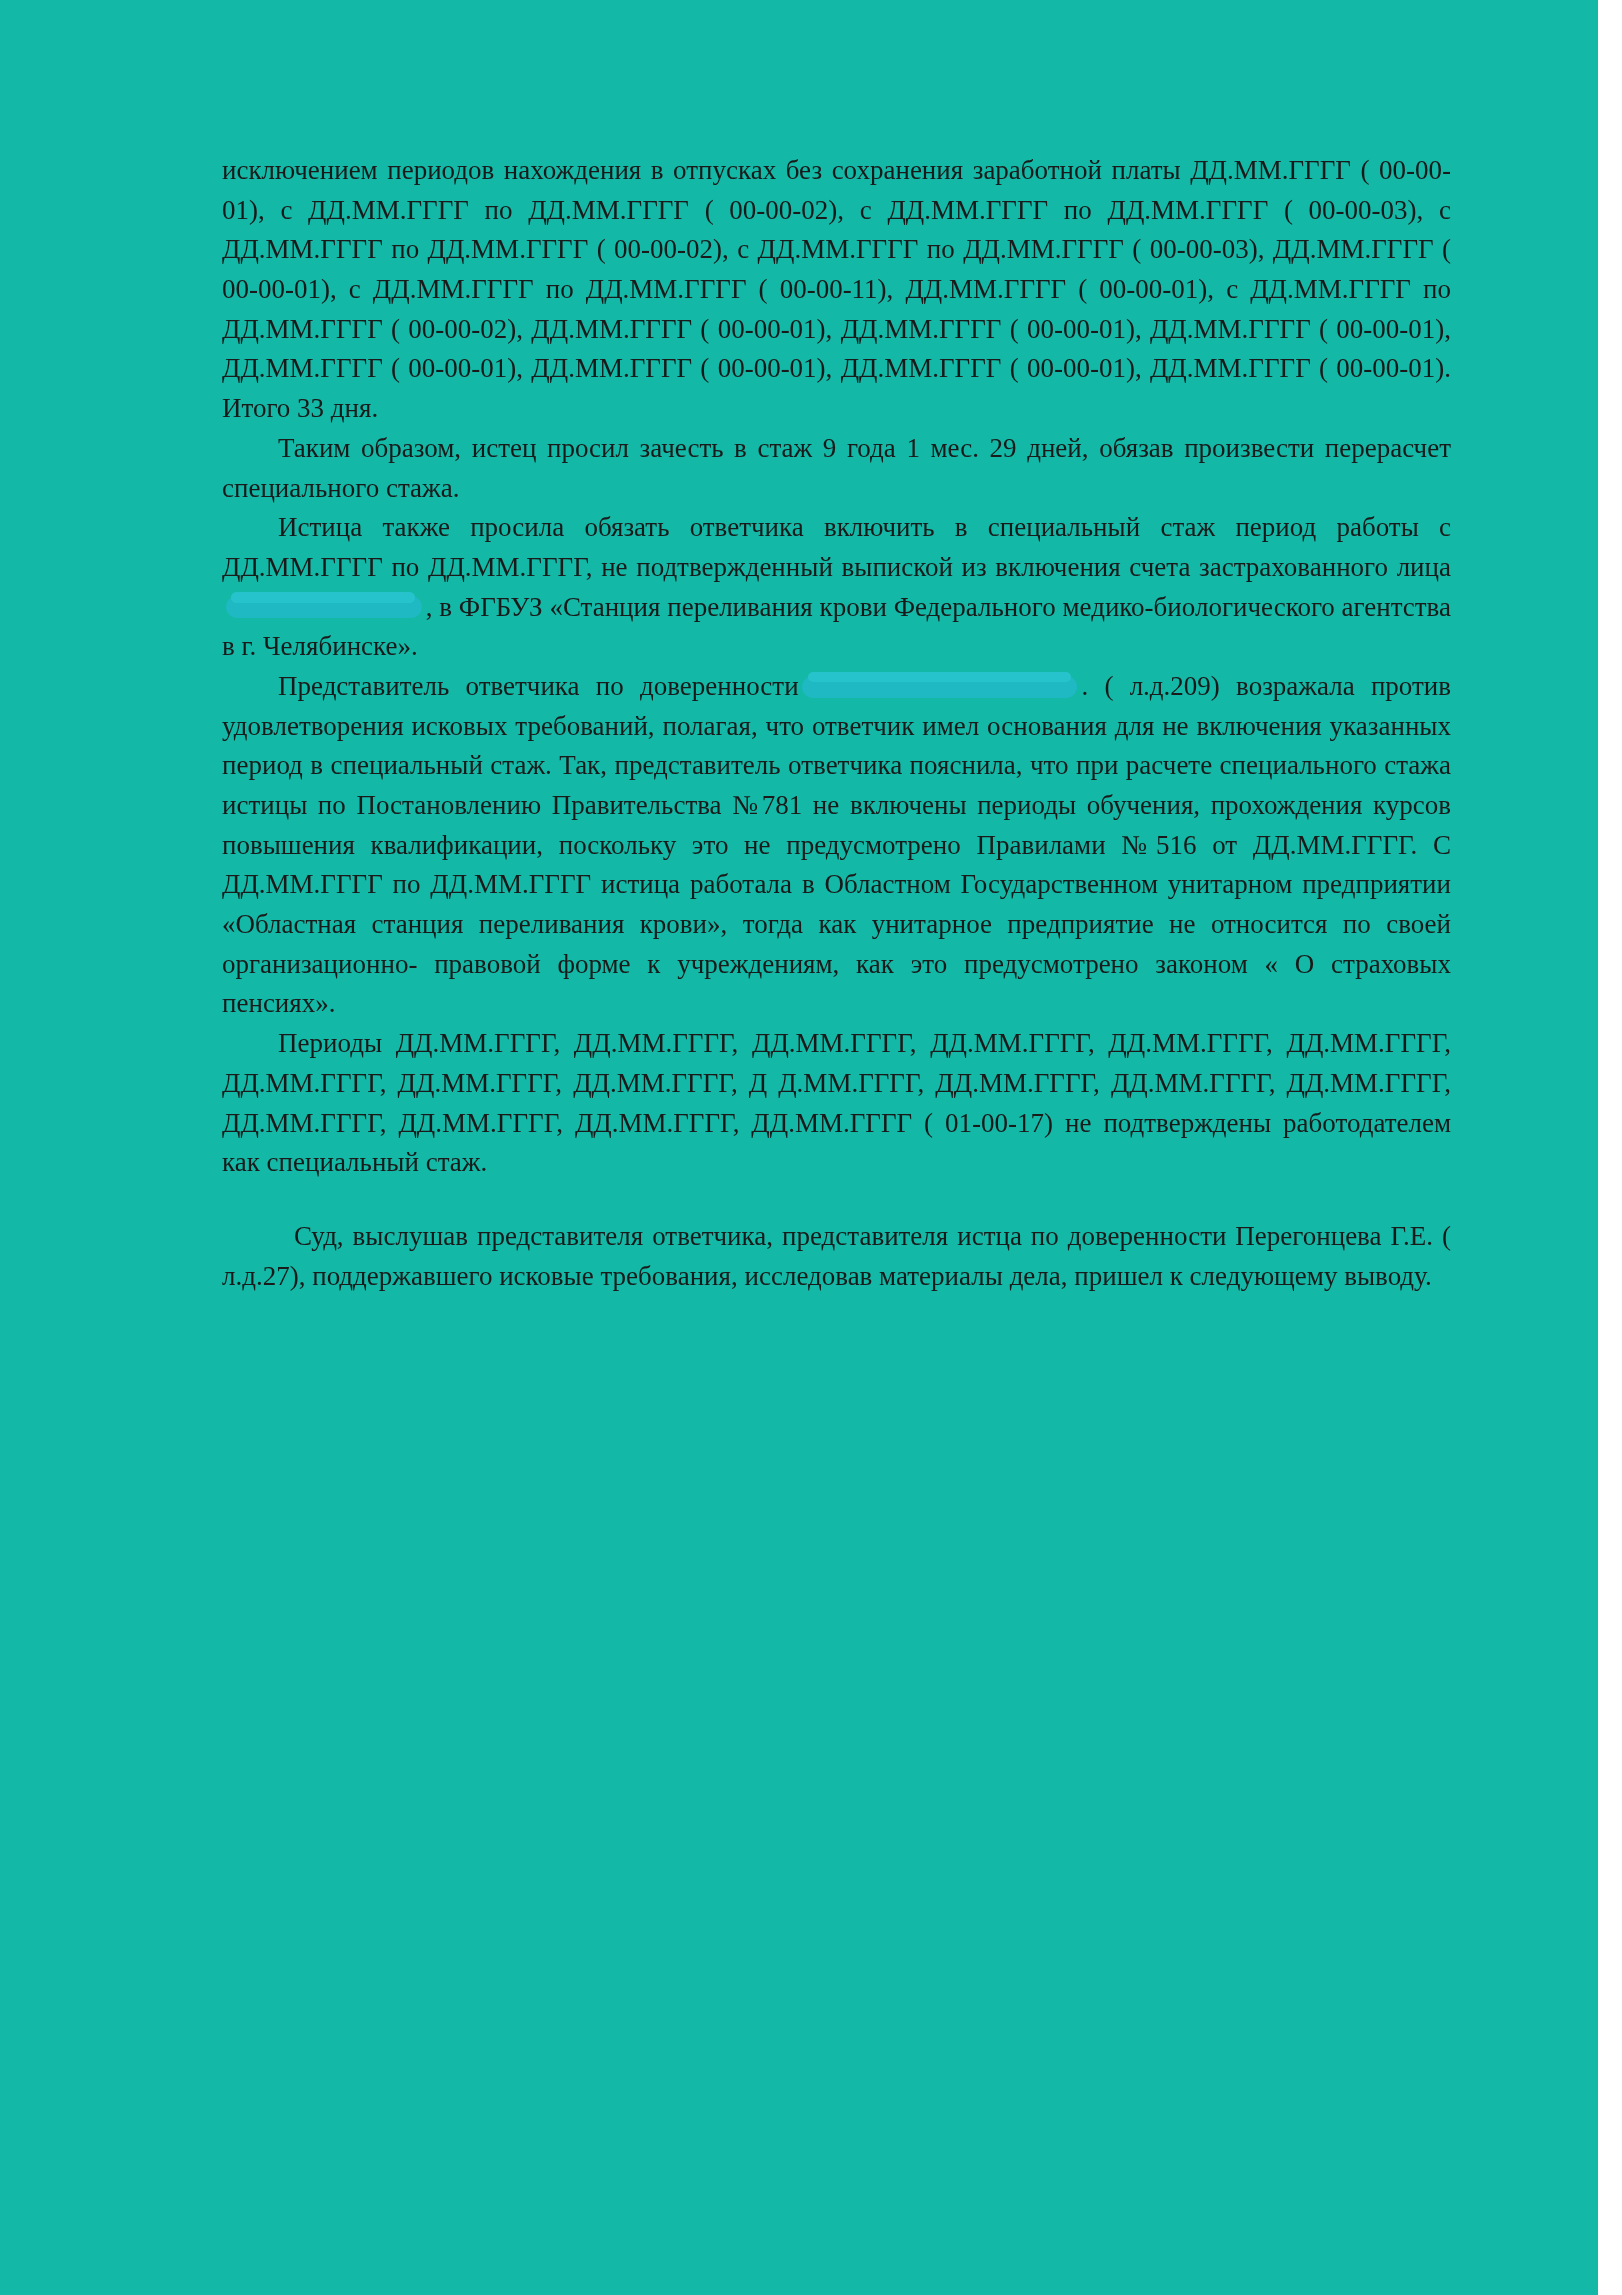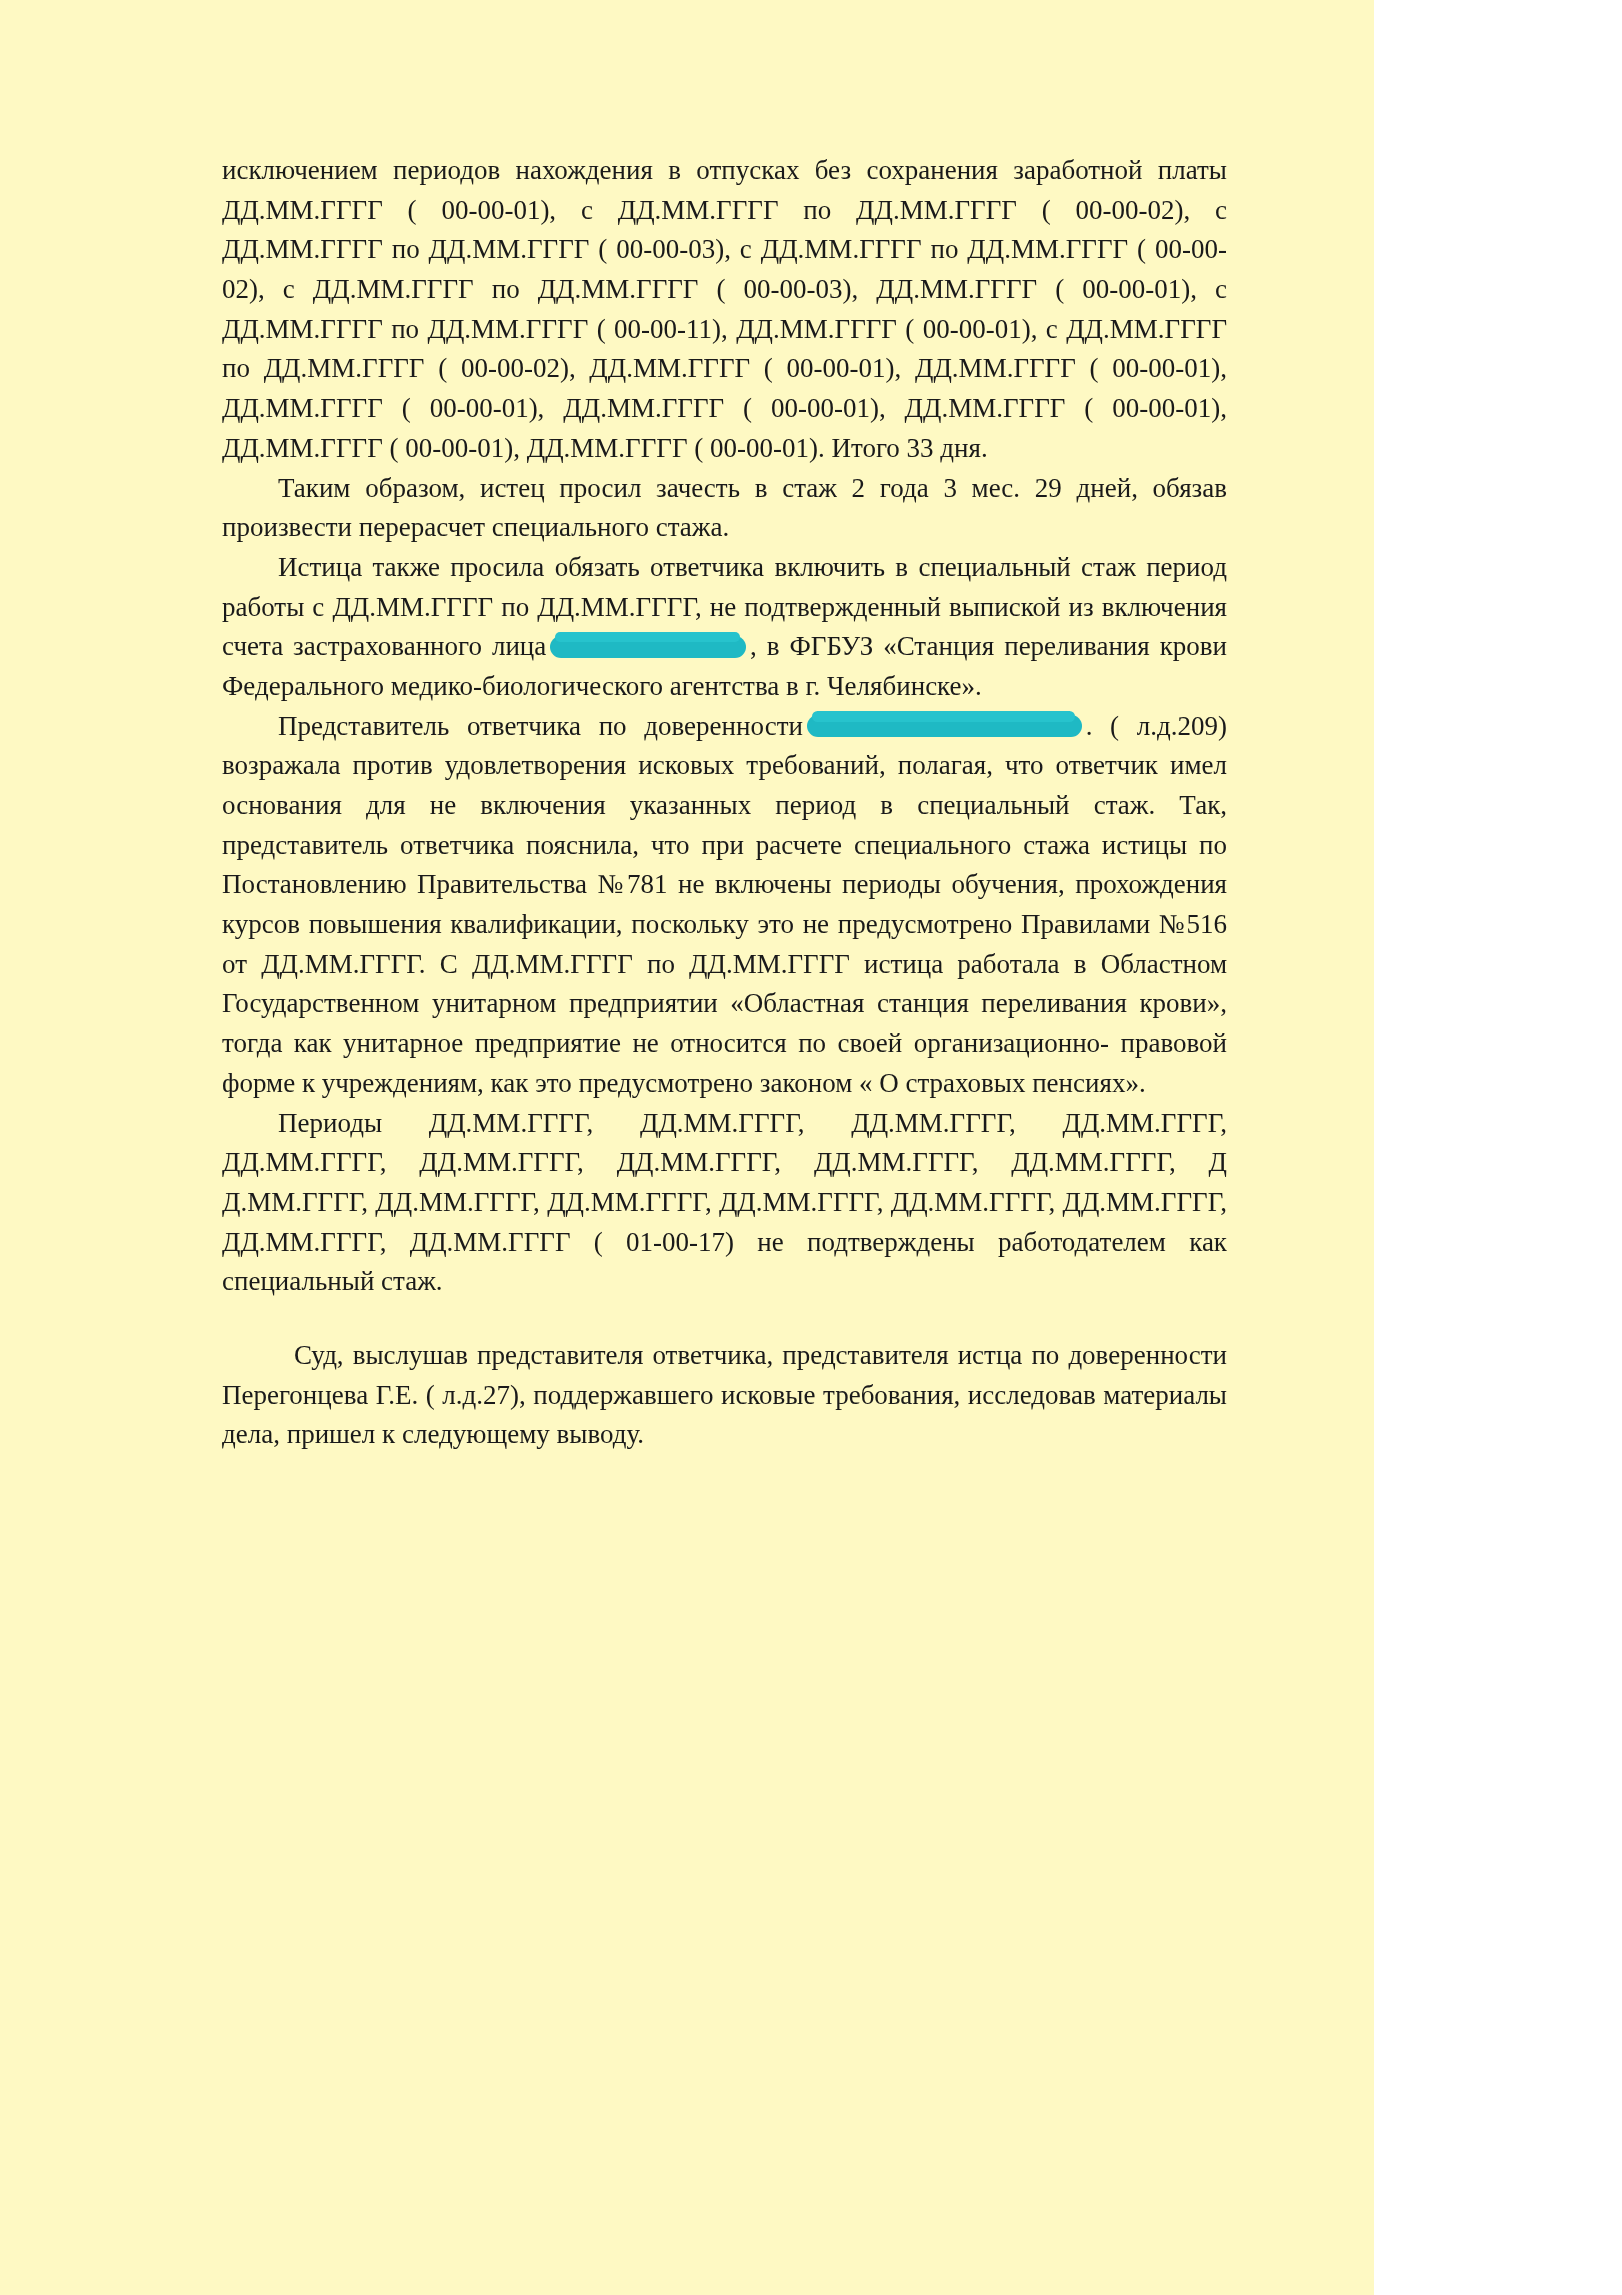--- a/index.html
+++ b/index.html
@@ -1,23 +1,23 @@
 <!DOCTYPE html>
 <html lang="ru" style="font-size:10.5px"><head>
 <meta charset="utf-8">
 <style>
   html, body {
     margin: 0;
     padding: 0;
     background: #ffffff;
   }
   .page {
-    width: 1374px;
+    width: 1598px;
     height: 2295px;
-    background: #fef9c3;
+    background: #14b8a6;
     position: relative;
     box-sizing: border-box;
     padding: 151px 147px 92px 222px;
     font-family: "Liberation Serif", serif;
     color: #1a1a1a;
   }
   .doc-body {
     font-size: 27px;
     line-height: 1.47;
     text-align: justify;
@@ -60,21 +60,21 @@
   }
 </style>
 </head>
 <body>
 
 <div class="page">
   <div class="doc-body">
 
     <p>исключением периодов нахождения в отпусках без сохранения заработной платы ДД.ММ.ГГГГ ( 00-00-01), с ДД.ММ.ГГГГ по ДД.ММ.ГГГГ ( 00-00-02), с ДД.ММ.ГГГГ по ДД.ММ.ГГГГ (                           00-00-03), с ДД.ММ.ГГГГ по ДД.ММ.ГГГГ (                           00-00-02), с ДД.ММ.ГГГГ по ДД.ММ.ГГГГ (      00-00-03), ДД.ММ.ГГГГ (      00-00-01), с ДД.ММ.ГГГГ по ДД.ММ.ГГГГ (      00-00-11), ДД.ММ.ГГГГ (      00-00-01), с ДД.ММ.ГГГГ по ДД.ММ.ГГГГ (        00-00-02), ДД.ММ.ГГГГ (        00-00-01), ДД.ММ.ГГГГ (  00-00-01), ДД.ММ.ГГГГ (  00-00-01), ДД.ММ.ГГГГ (  00-00-01), ДД.ММ.ГГГГ (   00-00-01), ДД.ММ.ГГГГ (   00-00-01), ДД.ММ.ГГГГ ( 00-00-01). Итого 33 дня.</p>
 
-    <p class="indent">Таким образом, истец просил зачесть в стаж 2 года 3 мес. 29 дней, обязав произвести перерасчет специального стажа.</p>
+    <p class="indent">Таким образом, истец просил зачесть в стаж 9 года 1 мес. 29 дней, обязав произвести перерасчет специального стажа.</p>
 
 
     <p class="indent">
       <span>Истица также просила обязать ответчика включить в специальный стаж период работы с ДД.ММ.ГГГГ по ДД.ММ.ГГГГ, не подтвержденный выпиской из включения счета застрахованного лица</span><span class="redact r1"></span><span>, в ФГБУЗ «Станция переливания крови Федерального медико-биологического агентства в г. Челябинске».</span>
     </p>
 
     <p class="indent">
       <span>Представитель ответчика по доверенности</span><span class="redact r2"></span><span>. ( л.д.209) возражала против удовлетворения исковых требований, полагая, что ответчик имел основания для не включения указанных период в специальный стаж. Так, представитель ответчика пояснила, что при расчете специального стажа истицы по Постановлению Правительства №781 не включены периоды обучения, прохождения курсов повышения квалификации, поскольку это не предусмотрено Правилами №516 от ДД.ММ.ГГГГ. С ДД.ММ.ГГГГ по ДД.ММ.ГГГГ истица работала в Областном Государственном унитарном предприятии «Областная станция переливания крови», тогда как унитарное предприятие не относится по своей организационно- правовой форме к учреждениям, как это предусмотрено законом « О страховых пенсиях».</span>
     </p>
 

